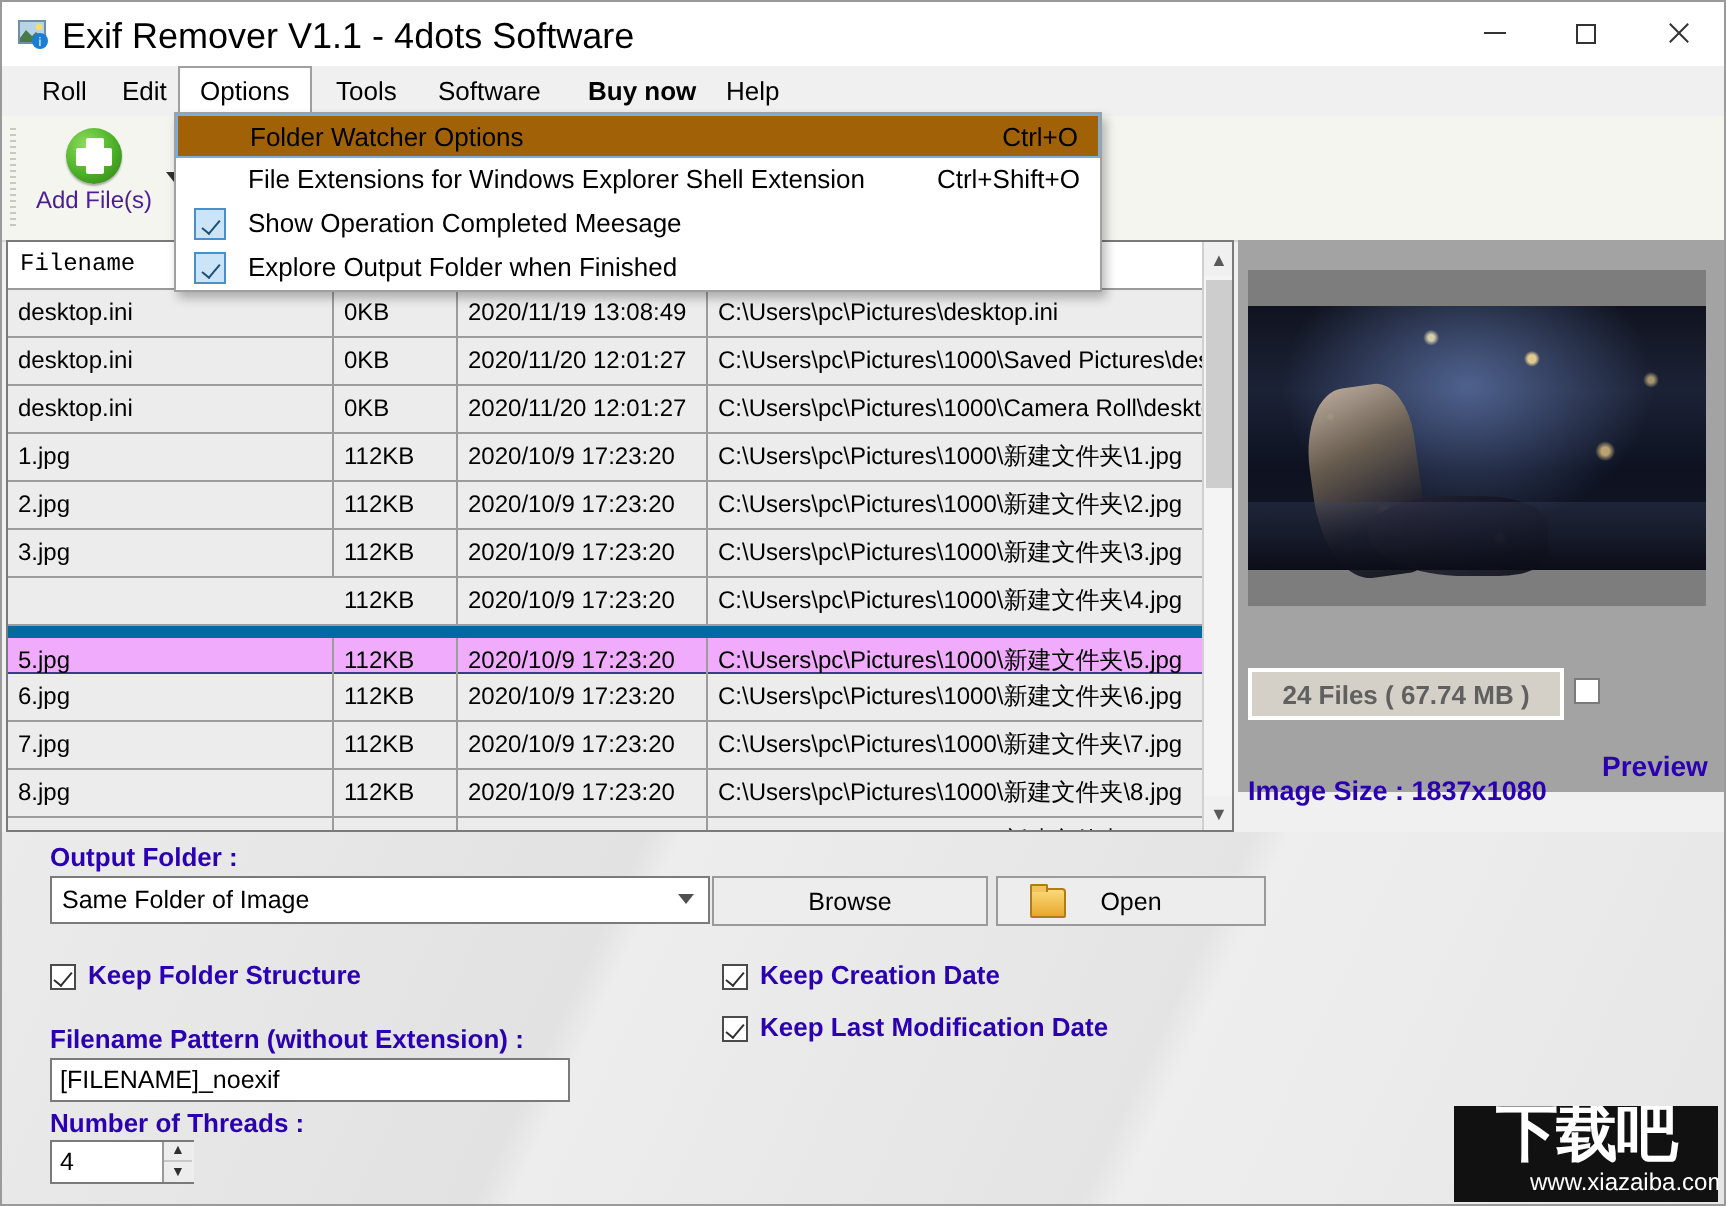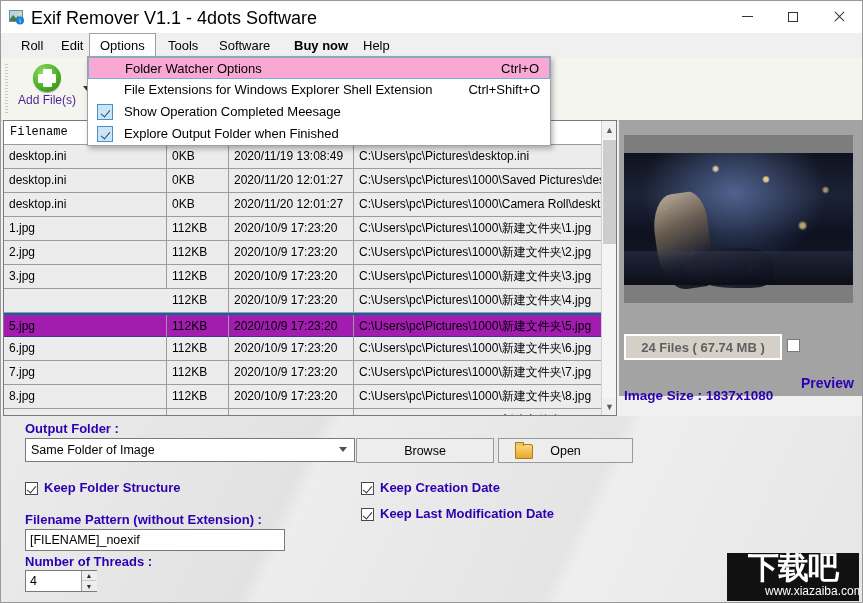--- a/index.html
+++ b/index.html
@@ -63,21 +63,21 @@
   .lhead .hc{position:absolute;top:0;height:23px;line-height:23px;padding-left:6px;
              font-family:"Liberation Mono",monospace;font-size:12px;color:#000;
              box-sizing:border-box;border-right:1px solid #c8c8c8;}
   .hc-name{left:0;width:163px;}
   .hc-size{left:163px;width:62px;}
   .hc-date{left:225px;width:125px;}
   .hc-path{left:350px;width:250px;border-right:none;}
   .lbody{position:absolute;left:0;top:24px;width:100%;height:271px;}
   .row{position:absolute;left:0;width:100%;height:24px;box-sizing:border-box;
        border-bottom:1px solid #9c9c9c;background:#ececec;}
-  .row.sel{background:#a21caf;border-top:2px solid #0369a1;border-bottom:1px solid #3a3a8a;padding-left:45px;}
+  .row.sel{background:#f0abfc;border-top:6px solid #0369a1;border-bottom:1px solid #3a3a8a;padding-left:45px;}
   .cell{position:absolute;top:0;height:23px;line-height:23px;padding-left:5px;
         font-size:12px;color:#000;white-space:nowrap;overflow:hidden;box-sizing:border-box;
         border-right:1px solid #9c9c9c;}
   .c-name{left:0;width:163px;}
   .c-size{left:163px;width:62px;}
   .c-date{left:225px;width:125px;}
   .c-path{left:350px;width:247px;border-right:none;}
 
   
   .vscroll{position:absolute;left:597px;top:0;width:16px;height:294px;background:#f4f4f4;
@@ -166,21 +166,21 @@
       font-family:"DejaVu Sans",sans-serif;font-size:31px;font-weight:bold;color:#fff;
       letter-spacing:-1px;line-height:34px;}
   .wm-url{position:absolute;left:0;top:31px;width:152px;
       font-family:"Liberation Sans",sans-serif;font-size:12px;color:#fff;padding-left:38px;}
 
   
   .dropdown{position:absolute;left:86px;top:55px;width:464px;height:90px;background:#fff;
      border:1px solid #a0a0a0;box-sizing:border-box;box-shadow:2px 3px 5px rgba(0,0,0,.28);
      z-index:50;}
   .dd-item{position:absolute;left:0;width:462px;height:22px;box-sizing:border-box;}
-  .dd-item.hl{background:#f9a8d4;border:1px solid #7aaed6;}
+  .dd-item.hl{background:#a16207;border:1px solid #7aaed6;}
   .dd-lbl{position:absolute;left:36px;top:0;height:22px;line-height:21px;font-size:13px;
      color:#000;white-space:nowrap;}
   .dd-acc{position:absolute;right:10px;top:0;height:22px;line-height:21px;font-size:13px;
      color:#000;white-space:nowrap;}
   .dd-chk{position:absolute;left:9px;top:3px;width:16px;height:16px;background:#cce4f7;
      border:1px solid #4a90c8;box-sizing:border-box;}
   .dd-chk:after{content:"";position:absolute;left:5px;top:3px;width:4px;height:8px;
      border:solid #1a4f78;border-width:0 1.8px 1.8px 0;transform:rotate(40deg);}
 </style>
 </head>

